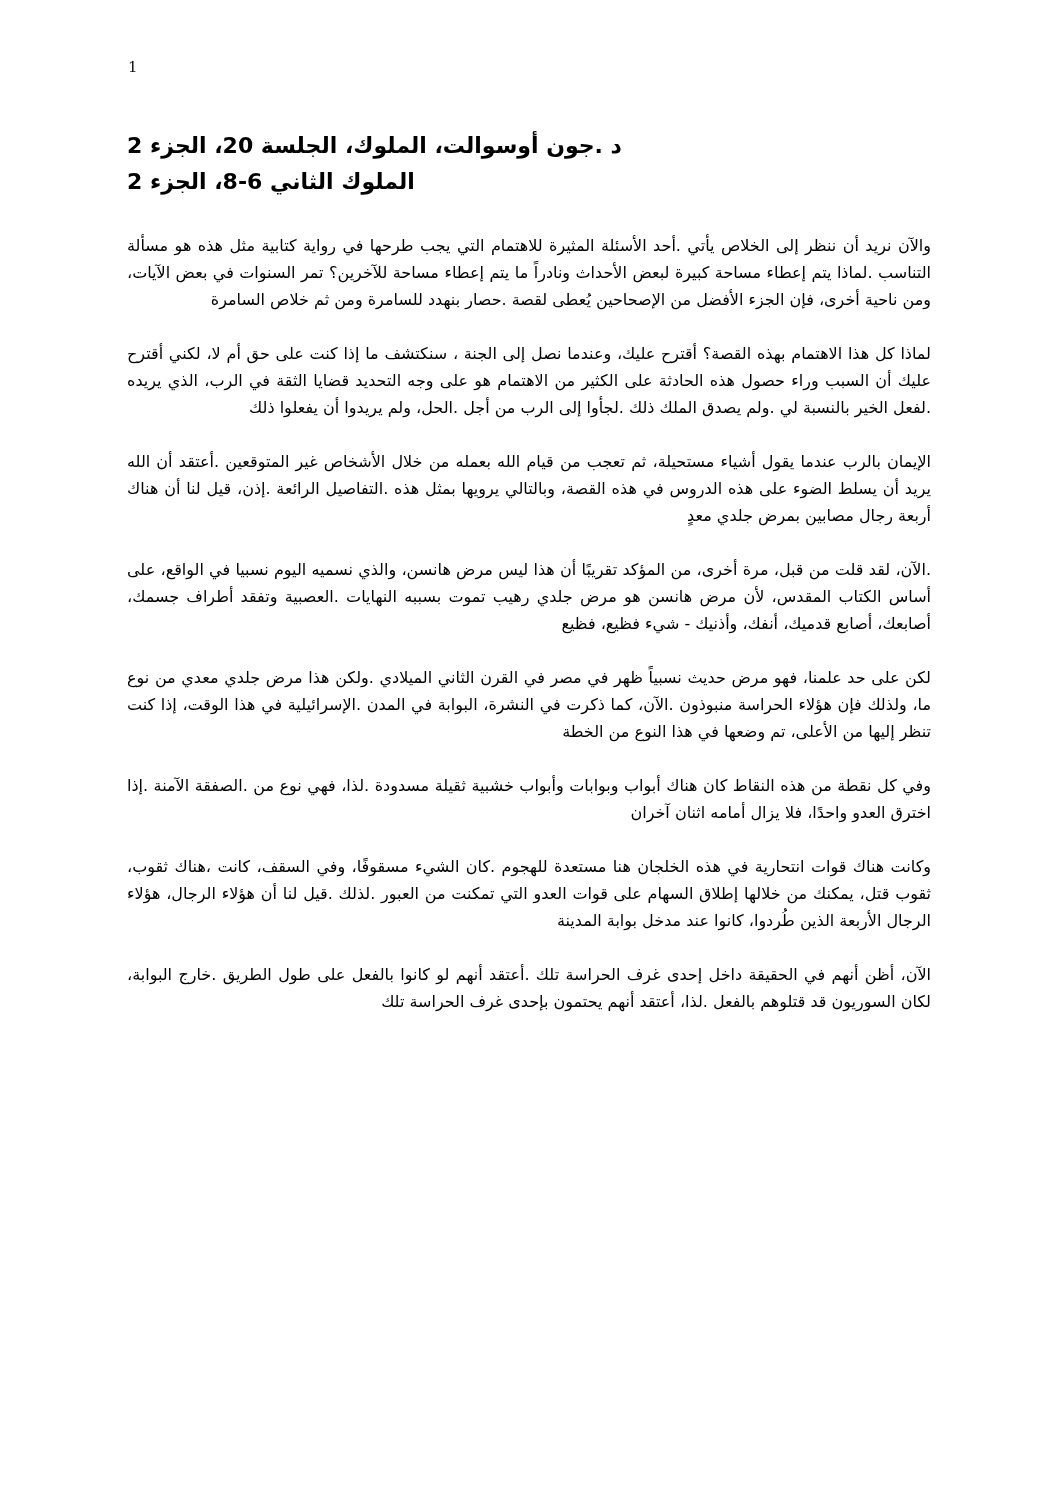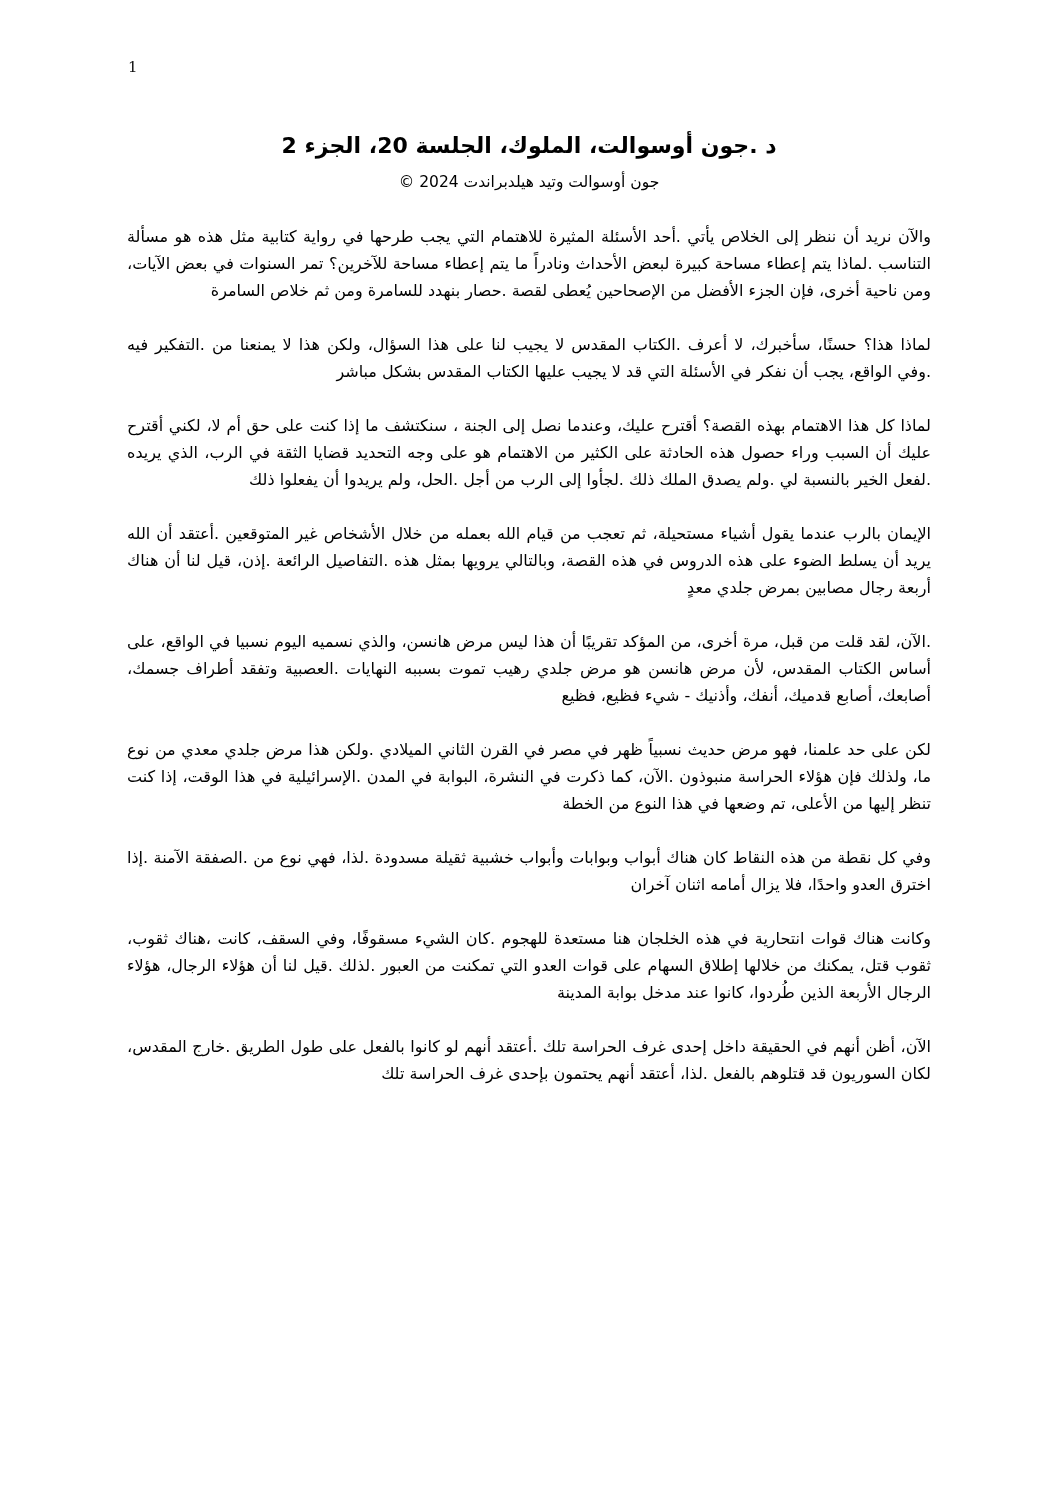--- a/index.html
+++ b/index.html
@@ -23,21 +23,21 @@
     color: #111;
   }
   .content {
     position: absolute;
     top: 128px;
     left: 127px;
     right: 127px;
   }
   .doc-header {
     direction: rtl;
-    text-align: center;
+    text-align: left;
   }
   .title-line {
     font-size: 22px;
     font-weight: bold;
     line-height: 36px;
     color: #000;
   }
   .copyright-line {
     margin-top: 9px;
     font-size: 15.5px;
@@ -60,28 +60,27 @@
 </style>
 </head>
 <body>
 
 <div class="page">
   <div class="page-number">1</div>
 
   <div class="content">
     <header class="doc-header">
       <div class="title-line">د .جون أوسوالت، الملوك، الجلسة 20، الجزء 2</div>
-      <div class="copyright-line">جون أوسوالت وتيد هيلدبراندت 2024 ©</div>
+      <div class="title-line">الملوك الثاني 6-8، الجزء 2</div>
     </header>
 
     <main class="doc-body">
       <p>والآن نريد أن ننظر إلى الخلاص يأتي .أحد الأسئلة المثيرة للاهتمام التي يجب طرحها في رواية كتابية مثل هذه هو مسألة التناسب .لماذا يتم إعطاء مساحة كبيرة لبعض الأحداث ونادراً ما يتم إعطاء مساحة للآخرين؟ تمر السنوات في بعض الآيات، ومن ناحية أخرى، فإن الجزء الأفضل من الإصحاحين يُعطى لقصة .حصار بنهدد للسامرة ومن ثم خلاص السامرة</p>
-      <p>لماذا هذا؟ حسنًا، سأخبرك، لا أعرف .الكتاب المقدس لا يجيب لنا على هذا السؤال، ولكن هذا لا يمنعنا من .التفكير فيه .وفي الواقع، يجب أن نفكر في الأسئلة التي قد لا يجيب عليها الكتاب المقدس بشكل مباشر</p>
       <p>لماذا كل هذا الاهتمام بهذه القصة؟ أقترح عليك، وعندما نصل إلى الجنة ، سنكتشف ما إذا كنت على حق أم لا، لكني أقترح عليك أن السبب وراء حصول هذه الحادثة على الكثير من الاهتمام هو على وجه التحديد قضايا الثقة في الرب، الذي يريده .لفعل الخير بالنسبة لي .ولم يصدق الملك ذلك .لجأوا إلى الرب من أجل .الحل، ولم يريدوا أن يفعلوا ذلك</p>
       <p>الإيمان بالرب عندما يقول أشياء مستحيلة، ثم تعجب من قيام الله بعمله من خلال الأشخاص غير المتوقعين .أعتقد أن الله يريد أن يسلط الضوء على هذه الدروس في هذه القصة، وبالتالي يرويها بمثل هذه .التفاصيل الرائعة .إذن، قيل لنا أن هناك أربعة رجال مصابين بمرض جلدي معدٍ</p>
       <p>.الآن، لقد قلت من قبل، مرة أخرى، من المؤكد تقريبًا أن هذا ليس مرض هانسن، والذي نسميه اليوم نسبيا في الواقع، على أساس الكتاب المقدس، لأن مرض هانسن هو مرض جلدي رهيب تموت بسببه النهايات .العصبية وتفقد أطراف جسمك، أصابعك، أصابع قدميك، أنفك، وأذنيك - شيء فظيع، فظيع</p>
       <p>لكن على حد علمنا، فهو مرض حديث نسبياً ظهر في مصر في القرن الثاني الميلادي .ولكن هذا مرض جلدي معدي من نوع ما، ولذلك فإن هؤلاء الحراسة منبوذون .الآن، كما ذكرت في النشرة، البوابة في المدن .الإسرائيلية في هذا الوقت، إذا كنت تنظر إليها من الأعلى، تم وضعها في هذا النوع من الخطة</p>
       <p>وفي كل نقطة من هذه النقاط كان هناك أبواب وبوابات وأبواب خشبية ثقيلة مسدودة .لذا، فهي نوع من .الصفقة الآمنة .إذا اخترق العدو واحدًا، فلا يزال أمامه اثنان آخران</p>
       <p>وكانت هناك قوات انتحارية في هذه الخلجان هنا مستعدة للهجوم .كان الشيء مسقوفًا، وفي السقف، كانت ،هناك ثقوب، ثقوب قتل، يمكنك من خلالها إطلاق السهام على قوات العدو التي تمكنت من العبور .لذلك .قيل لنا أن هؤلاء الرجال، هؤلاء الرجال الأربعة الذين طُردوا، كانوا عند مدخل بوابة المدينة</p>
-      <p>الآن، أظن أنهم في الحقيقة داخل إحدى غرف الحراسة تلك .أعتقد أنهم لو كانوا بالفعل على طول الطريق .خارج المقدس، لكان السوريون قد قتلوهم بالفعل .لذا، أعتقد أنهم يحتمون بإحدى غرف الحراسة تلك</p>
+      <p>الآن، أظن أنهم في الحقيقة داخل إحدى غرف الحراسة تلك .أعتقد أنهم لو كانوا بالفعل على طول الطريق .خارج البوابة، لكان السوريون قد قتلوهم بالفعل .لذا، أعتقد أنهم يحتمون بإحدى غرف الحراسة تلك</p>
     </main>
   </div>
 </div>
 
 </body></html>

